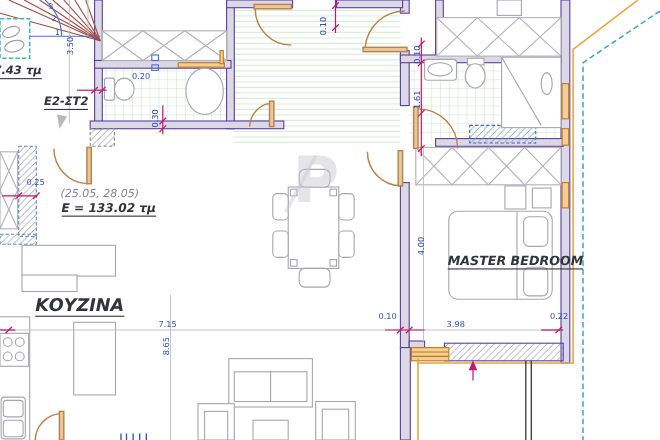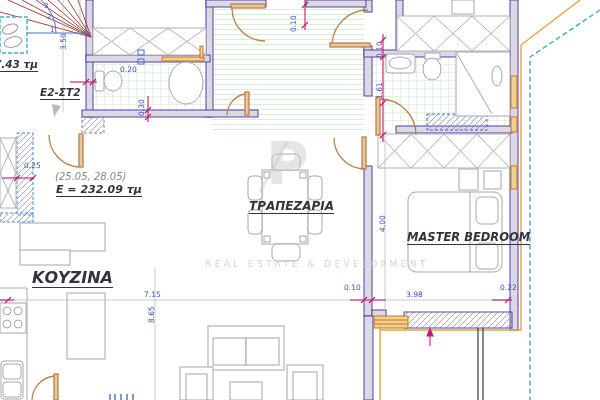--- a/index.html
+++ b/index.html
@@ -255,27 +255,25 @@
     <line x1="121" y1="394" x2="121" y2="400"></line>
         <line x1="127" y1="394" x2="127" y2="400"></line>
     <line x1="133" y1="394" x2="133" y2="400"></line>
   </g>
 
   <polygon points="52,104 61,106 54,117" fill="#b8b8bf"></polygon>
 </svg>
 
   <div class="wm" id="wm-logo">P</div>
   <div id="wm-logo-slash"></div>
-  <div class="wm" id="wm-sub">REAL ESTATE &amp; DEVELOPMENT</div>
 
   <div class="lbl" style="left:-6px;top:59px;font-size:10.5px;">7.43 τμ</div>
   <div class="lbl" style="left:40px;top:87px;font-size:10.5px;font-style:italic;">Ε2-ΣΤ2</div>
   <div class="lbl gray" style="left:55px;top:171px;font-size:10px;">(25.05, 28.05)</div>
-  <div class="lbl" style="left:56px;top:184px;font-size:11px;">Ε = 232.09 τμ</div>
-  <div class="lbl" style="left:249px;top:200px;font-size:12px;">ΤΡΑΠΕΖΑΡΙΑ</div>
+  <div class="lbl" style="left:56px;top:184px;font-size:11px;">Ε = 133.02 τμ</div>
   <div class="lbl" style="left:407px;top:231px;font-size:11.5px;">MASTER BEDROOM</div>
   <div class="lbl" style="left:32px;top:269px;font-size:16px;">ΚΟΥΖΙΝΑ</div>
 
   <div class="stairnum" style="left:50px;top:27px;">1</div>
   <div class="stairnum" style="left:47px;top:14px;">2</div>
   <div class="stairnum" style="left:44px;top:3px;">3</div>
 
   <div class="dim v" style="left:60px;top:50px;">3.50</div>
   <div class="dim" style="left:76px;top:66px;margin-left:44px;">0.20</div>
   <div class="dim v" style="left:138px;top:116px;">0.30</div>

